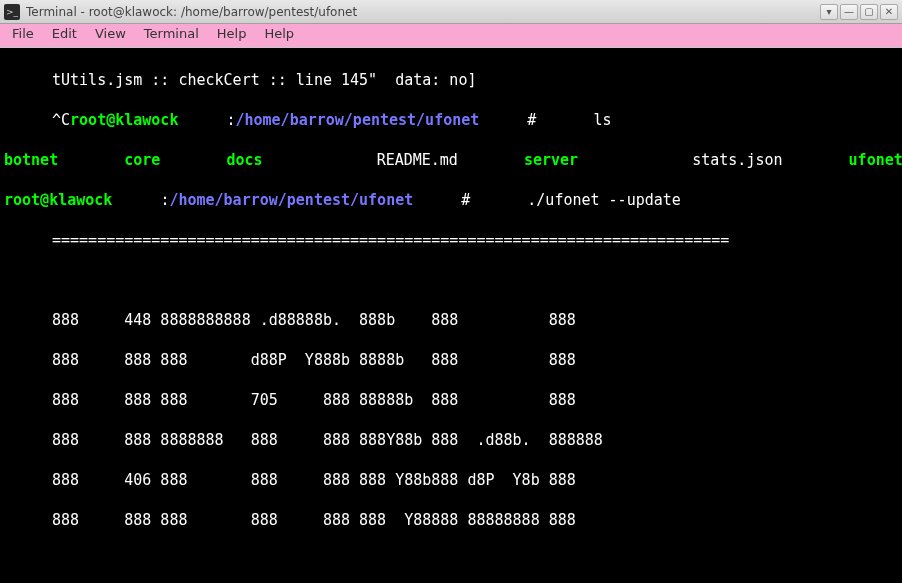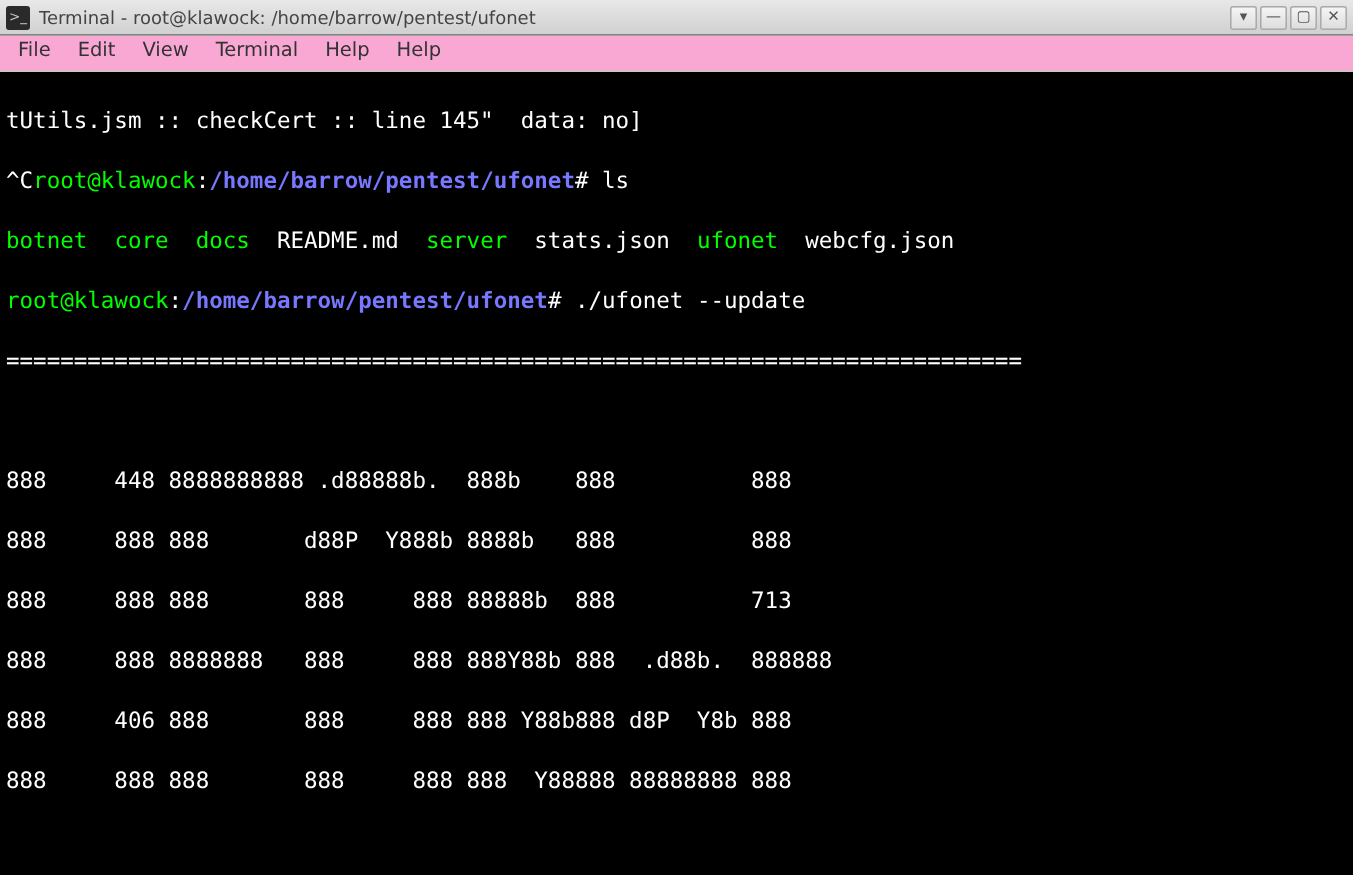--- a/index.html
+++ b/index.html
@@ -63,23 +63,23 @@
     .terminal {
       background: #000;
       color: #fff;
       height: calc(100% - 48px);
       padding: 2px 4px;
       font-size: 15px;
       line-height: 20px;
       white-space: pre;
       overflow: hidden;
     }
-    .g { color: #00ff00; font-weight: normal; }
+    .g { color: #00ff00; font-weight: bold; }
     .b { color: #7777ff; font-weight: bold; }
-    .w { color: #ffffff; }
+    .w { color: #ffffff; margin-left: 48px; }
     .line { white-space: pre; }
   </style>
 </head>
 <body>
 
 <div class="titlebar">
   <div class="titlebar-icon">&gt;_</div>
   <div class="titlebar-title">Terminal - root@klawock: /home/barrow/pentest/ufonet</div>
   <div class="titlebar-buttons">
     <div class="tbtn">▾</div>
@@ -100,21 +100,21 @@
 
 <div class="terminal">
 <div class="line"><span class="w">tUtils.jsm :: checkCert :: line 145"  data: no]</span></div>
 <div class="line"><span class="w">^C</span><span class="g">root@klawock</span><span class="w">:</span><span class="b">/home/barrow/pentest/ufonet</span><span class="w"># </span><span class="w">ls</span></div>
 <div class="line"><span class="g">botnet</span><span class="w">  </span><span class="g">core</span><span class="w">  </span><span class="g">docs</span><span class="w">  </span><span class="w">README.md</span><span class="w">  </span><span class="g">server</span><span class="w">  </span><span class="w">stats.json</span><span class="w">  </span><span class="g">ufonet</span><span class="w">  </span><span class="w">webcfg.json</span></div>
 <div class="line"><span class="g">root@klawock</span><span class="w">:</span><span class="b">/home/barrow/pentest/ufonet</span><span class="w"># </span><span class="w">./ufonet --update</span></div>
 <div class="line"><span class="w">===========================================================================</span></div>
 <div class="line"> </div>
 <div class="line"><span class="w">888     448 8888888888 .d88888b.  888b    888          888    </span></div>
 <div class="line"><span class="w">888     888 888       d88P  Y888b 8888b   888          888    </span></div>
-<div class="line"><span class="w">888     888 888       888     888 88888b  888          713    </span></div>
+<div class="line"><span class="w">888     888 888       705     888 88888b  888          888    </span></div>
 <div class="line"><span class="w">888     888 8888888   888     888 888Y88b 888  .d88b.  888888 </span></div>
 <div class="line"><span class="w">888     406 888       888     888 888 Y88b888 d8P  Y8b 888    </span></div>
 <div class="line"><span class="w">888     888 888       888     888 888  Y88888 88888888 888    </span></div>
 
 
 
 
 
 
 

